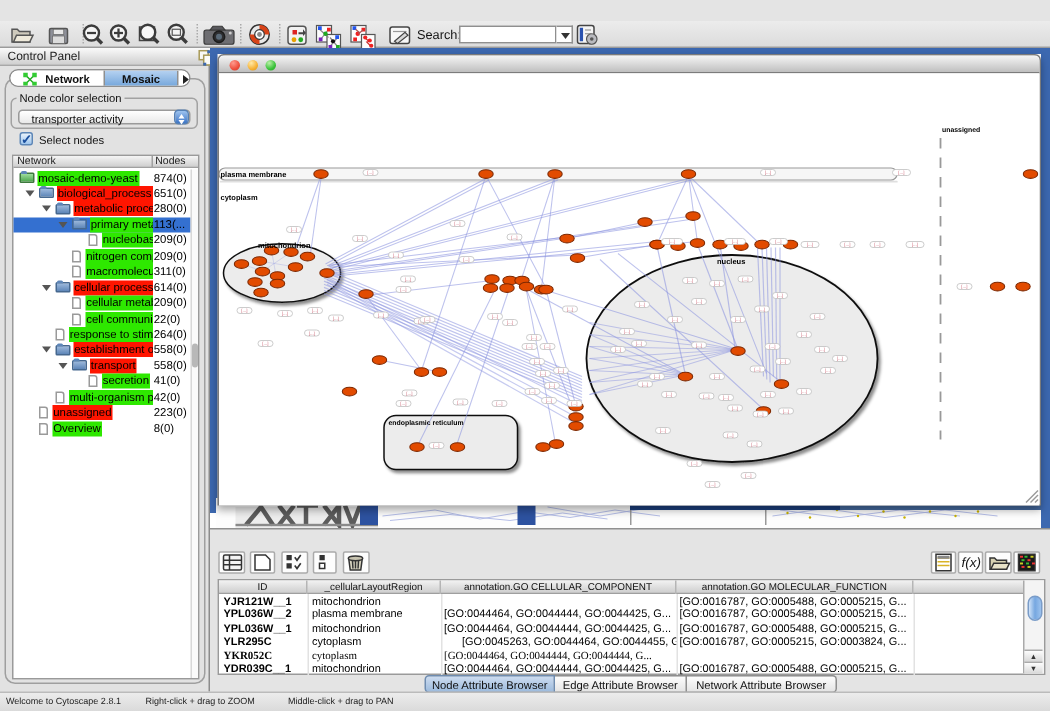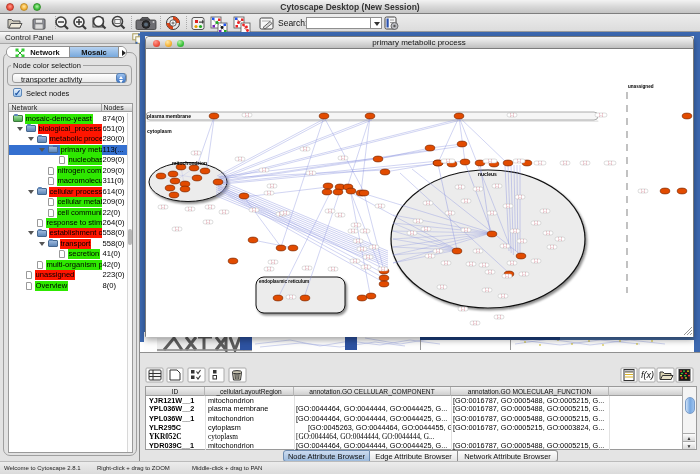--- a/index.html
+++ b/index.html
@@ -59,26 +59,20 @@
 
 .btab { position:absolute; top:450px; height:12px; border:1px solid #8f8f8f; background:linear-gradient(#fdfdfd,#e4e4e4); font-size:7.5px; color:#111; text-align:center; line-height:11px; border-radius:2px; }
 #status { left:0; top:461px; width:700px; height:13px; background:linear-gradient(#ececec,#dadada); border-top:1px solid #bbb; font-size:6px; color:#222; }
 #status span { position:absolute; top:3px; }
 svg text { font-family:"Liberation Sans",sans-serif; }
 </style>
 </head>
 <body>
 <div id="app">
 
-<div id="mactitle" class="abs">
-  <div class="light" style="left:6px;background:radial-gradient(circle at 3px 2.5px,#ff9a8d,#ee4f3d 60%,#c33a28);border:0.5px solid #b83b2d;"></div>
-  <div class="light" style="left:19.5px;background:radial-gradient(circle at 3px 2.5px,#ffe9a8,#f6b134 60%,#d08e1e);border:0.5px solid #c08f2e;"></div>
-  <div class="light" style="left:33px;background:radial-gradient(circle at 3px 2.5px,#baf0a8,#39c23a 60%,#2a9a2c);border:0.5px solid #37922f;"></div>
-  <div class="t">Cytoscape Desktop (New Session)</div>
-</div>
 
 <div id="toolbar" class="abs">
   <svg class="abs" style="left:0;top:0;" width="700" height="18" viewBox="0 0 700 18">
 
     <g stroke="#555" stroke-width="1" fill="#d8d2c2">
       <path d="M8 8 L8 14 L20 14 L20 7 L13 7 L11.5 5.5 L8 5.5 Z" fill="#cfcabc"></path>
       <path d="M9 14 L11 9.5 L22 9.5 L19.8 14 Z" fill="#efeadb"></path>
     </g>
 
     <g>
@@ -374,21 +368,20 @@
     </svg>
     <div class="abs" style="left:280px;top:302px;width:140px;height:6px;background:#1c3f7e;"></div>
     <div class="abs" style="left:420px;top:302px;width:134px;height:6px;background:#44699f;"></div>
   </div>
 
   <div id="netwin">
     <div id="nettitle">
       <div class="light" style="left:7px;top:2.5px;width:7px;height:7px;background:radial-gradient(circle at 2.5px 2px,#ff9a8d,#ee4f3d 60%,#c33a28);"></div>
       <div class="light" style="left:19px;top:2.5px;width:7px;height:7px;background:radial-gradient(circle at 2.5px 2px,#ffe9a8,#f6b134 60%,#d08e1e);"></div>
       <div class="light" style="left:31px;top:2.5px;width:7px;height:7px;background:radial-gradient(circle at 2.5px 2px,#baf0a8,#39c23a 60%,#2a9a2c);"></div>
-      <div class="t">primary metabolic process</div>
     </div>
     <div id="canvas" class="abs" style="left:0;top:12px;width:547px;height:288px;background:#fff;overflow:hidden;">
       <svg width="547" height="288" viewBox="0 0 547 288">
         <g transform="translate(-146,-48)" id="gfx">
               <defs>
                 <filter id="ds" x="-20%" y="-20%" width="140%" height="140%">
                   <feDropShadow dx="1.6" dy="2" stdDeviation="1" flood-opacity="0.45"></feDropShadow>
                 </filter>
               </defs>
               <rect x="146.5" y="119.5" width="452" height="1.2" rx="0.6" fill="#c4c4c4" opacity="0.55"></rect>

